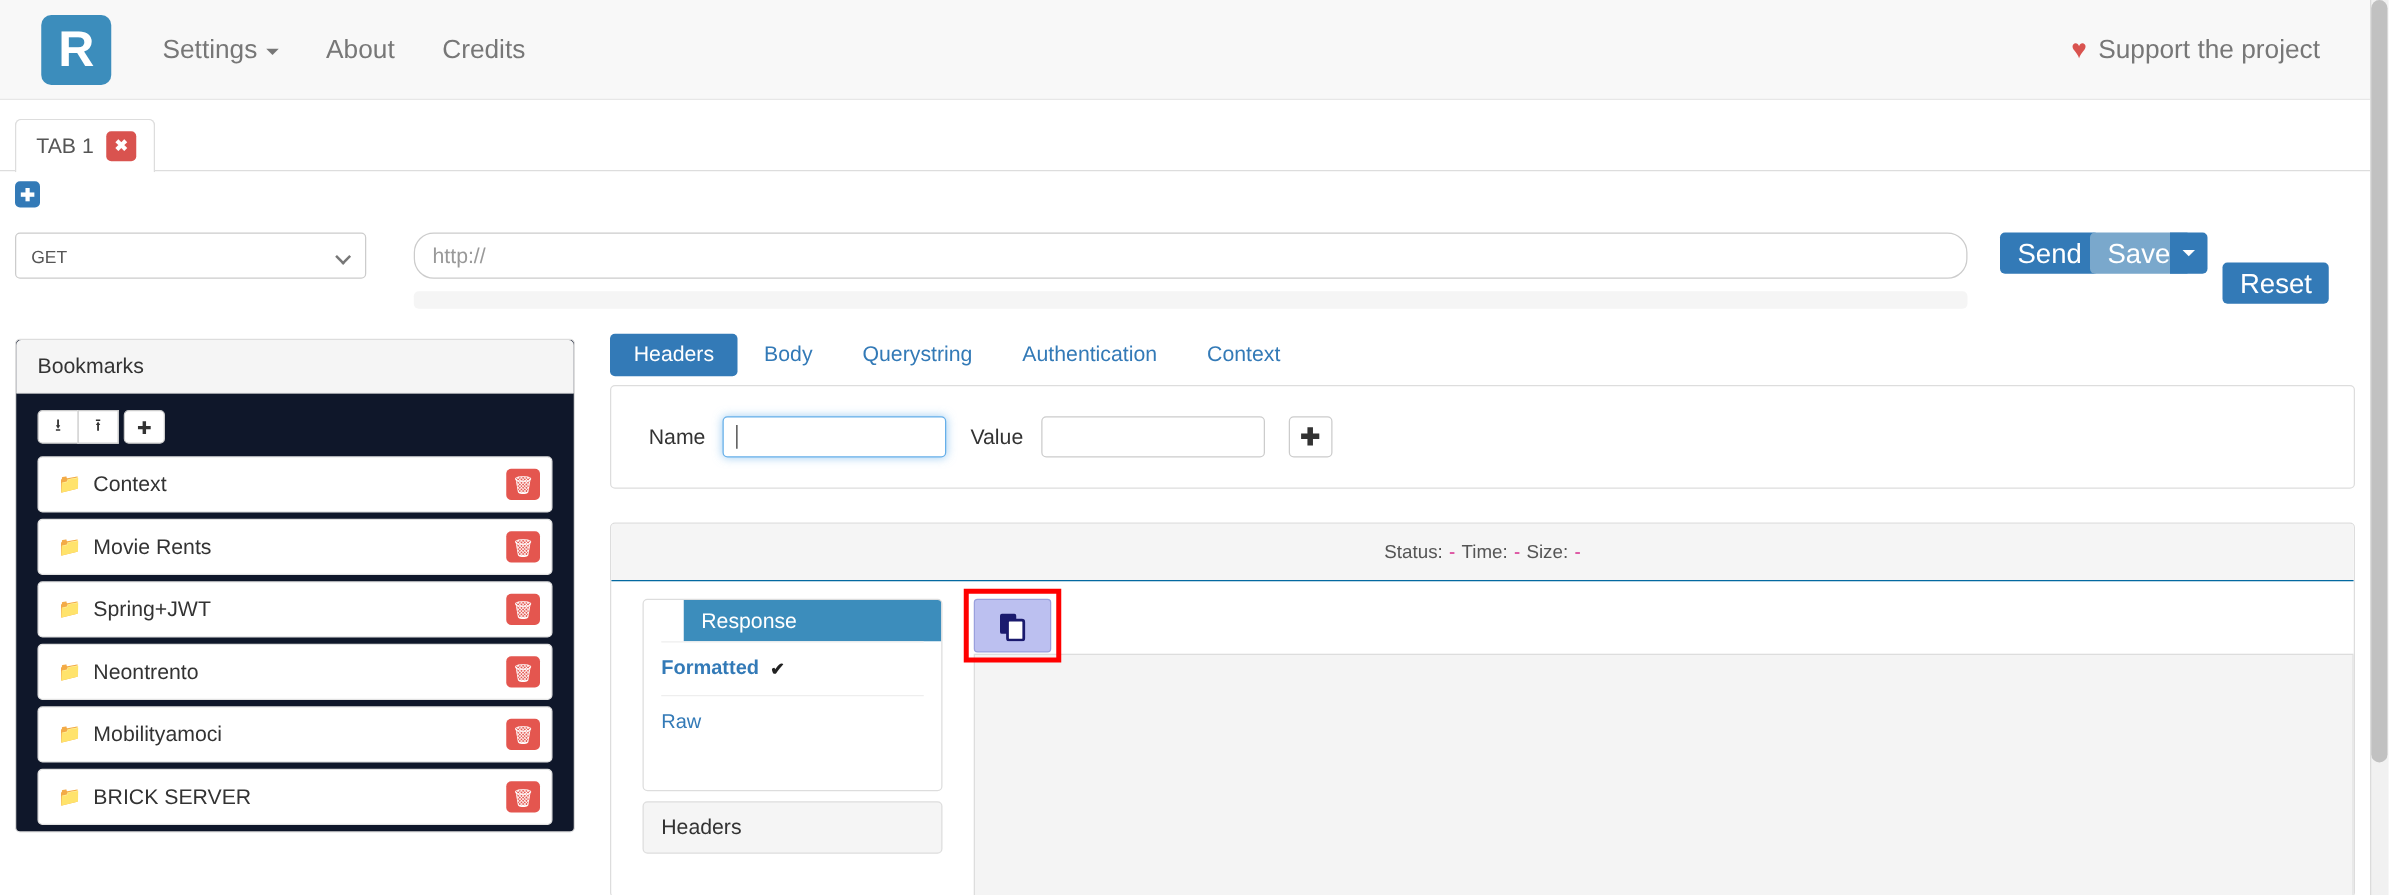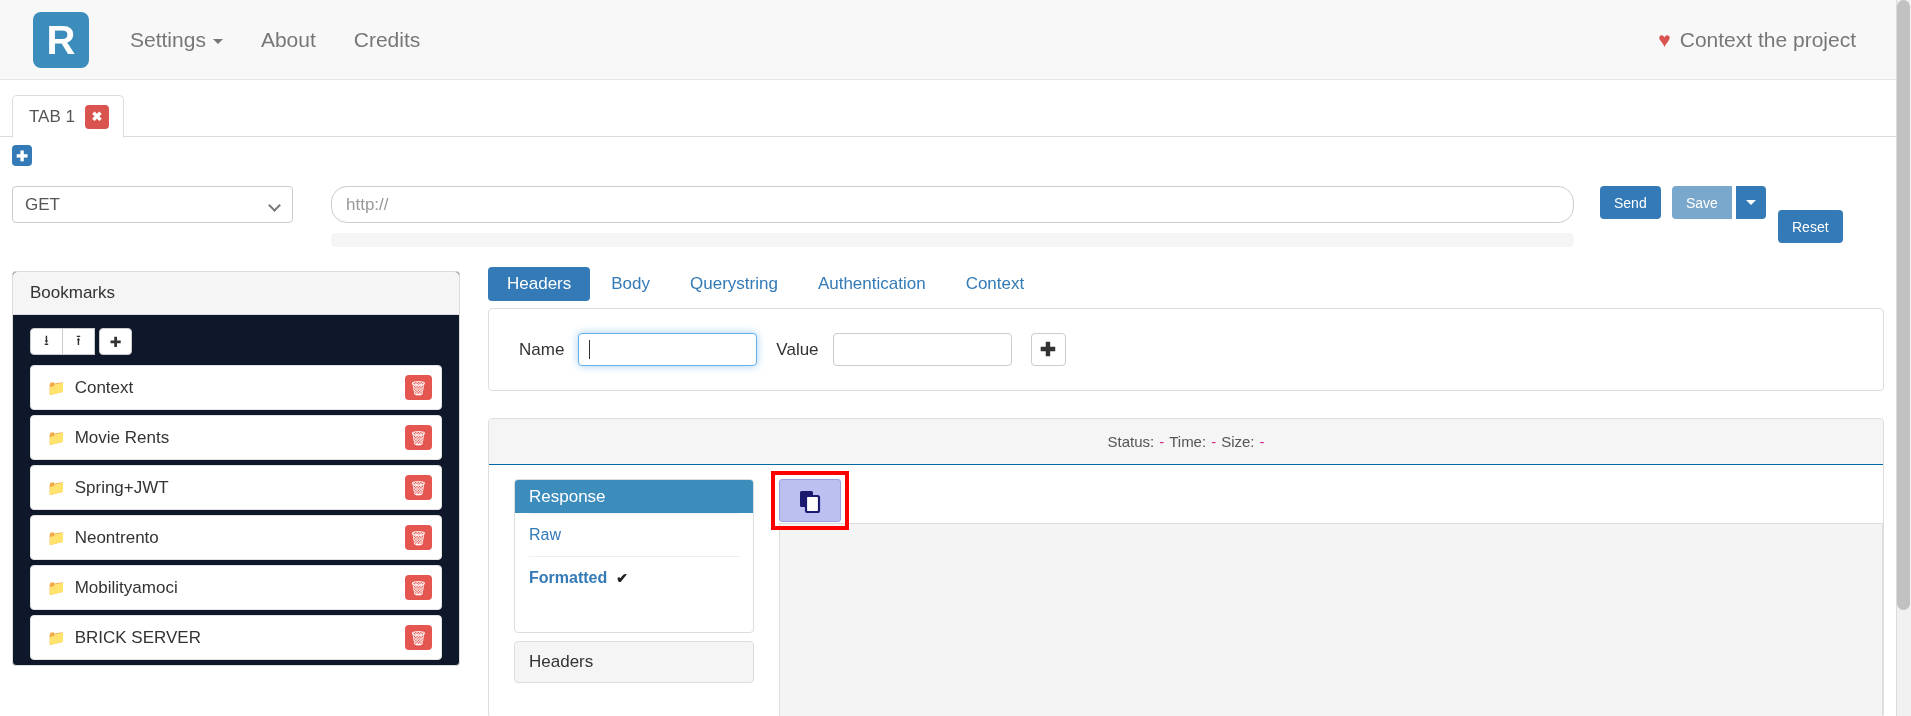--- a/index.html
+++ b/index.html
@@ -65,41 +65,41 @@
     background: #337ab7; color: #fff; border-radius: 4px;
     width: 20px; height: 21px; display: flex; align-items: center;
     justify-content: center; font-size: 14px; font-weight: bold; cursor: pointer;
   }
 
   
   .reqbar { position: absolute; left: 0; top: 186px; width: 1896px; height: 60px; }
   .method-select {
     position: absolute; left: 12px; top: 0; width: 281px; height: 37px;
     border: 1px solid #cccccc; border-radius: 4px; background: #ffffff;
-    font-size: 17px; color: #555555; padding: 0 12px;
+    font-size: 14px; color: #555555; padding: 0 12px;
     display: flex; align-items: center; cursor: pointer;
   }
   .sel-caret {
     position: absolute; right: 13px; top: 14px; width: 9px; height: 9px;
     border-right: 2px solid #777; border-bottom: 2px solid #777;
     transform: rotate(45deg);
   }
   .url-input {
     position: absolute; left: 331px; top: 0; width: 1243px; height: 37px;
     border: 1px solid #cccccc; border-radius: 16px; background: #ffffff;
     font-size: 17px; color: #999999; padding: 0 14px;
     display: flex; align-items: center;
   }
   .url-progress {
     position: absolute; left: 331px; top: 47px; width: 1243px; height: 14px;
     background: #f5f5f5; border-radius: 4px;
   }
   .btn {
     position: absolute; top: 0; height: 33px; border-radius: 4px;
-    color: #ffffff; font-size: 14px; display: flex; align-items: center;
+    color: #ffffff; font-size: 22px; display: flex; align-items: center;
     justify-content: center; cursor: pointer; border: none; padding: 0 14px;
   }
   .btn-send { left: 1600px; background: #337ab7; }
   .btn-save { left: 1672px; background: #7aa8cc; border-radius: 4px 0 0 4px; }
   .btn-save-caret { left: 1736px; background: #337ab7; border-radius: 0 4px 4px 0; width: 30px; padding:0; }
   .btn-reset { left: 1778px; background: #337ab7; margin-top: 24px; }
   .wcaret {
     width: 0; height: 0; border-left: 5px solid transparent;
     border-right: 5px solid transparent; border-top: 5px solid #ffffff;
   }
@@ -186,21 +186,21 @@
   .dash { color: #d6288b; }
 
   .resp-inner { display: flex; padding: 14px 0 0 25px; }
   .resp-left { width: 264px; }
   .resp-card {
     border: 1px solid #dddddd; border-radius: 4px; background: #ffffff;
     overflow: hidden;
   }
   .resp-card-head {
     background: #3c8dbc; color: #ffffff; height: 33px; display: flex;
-    align-items: center; padding-left: 14px; font-size: 17px;
+    align-items: center; padding-left: 14px; font-size: 17px; margin-left: 32px;
   }
   .resp-list { padding: 0 14px; }
   .resp-list-item {
     border-top: 1px solid #eeeeee; height: 43px; display: flex;
     align-items: center; font-size: 16px; color: #337ab7; cursor: pointer; gap: 9px;
   }
   .resp-list-item.active { font-weight: bold; }
   .check { color: #222222; font-size: 14px; }
   .resp-card-pad { height: 33px; }
   .headers-card {
@@ -246,21 +246,21 @@
     <div class="nav-links">
       <div class="nav-link">
         <span>Settings</span>
         <span class="caret"></span>
       </div>
       <div class="nav-link">About</div>
       <div class="nav-link">Credits</div>
     </div>
     <div class="nav-right">
       <span class="heart">♥</span>
-      <span>Context the project</span>
+      <span>Support the project</span>
     </div>
   </div>
 
   <div class="tabstrip">
     <div class="tab-item">
       <span class="tab-label">TAB 1</span>
       <span class="tab-close">✖</span>
     </div>
   </div>
   <div class="tab-add">✚</div>
@@ -367,25 +367,25 @@
         <span class="dash">-</span>
         <span>Size:</span>
         <span class="dash">-</span>
       </div>
 
       <div class="resp-inner">
         <div class="resp-left">
           <div class="resp-card">
             <div class="resp-card-head">Response</div>
             <div class="resp-list">
-              <div class="resp-list-item">Raw</div>
               <div class="resp-list-item active">
                 <span>Formatted</span>
                 <span class="check">✔</span>
               </div>
+              <div class="resp-list-item">Raw</div>
               <div class="resp-card-pad"></div>
             </div>
           </div>
           <div class="headers-card">Headers</div>
         </div>
 
         <div class="resp-right">
           <div class="copy-wrap">
             <div class="copy-btn">
               <svg class="copy-glyph" viewBox="0 0 24 24">

